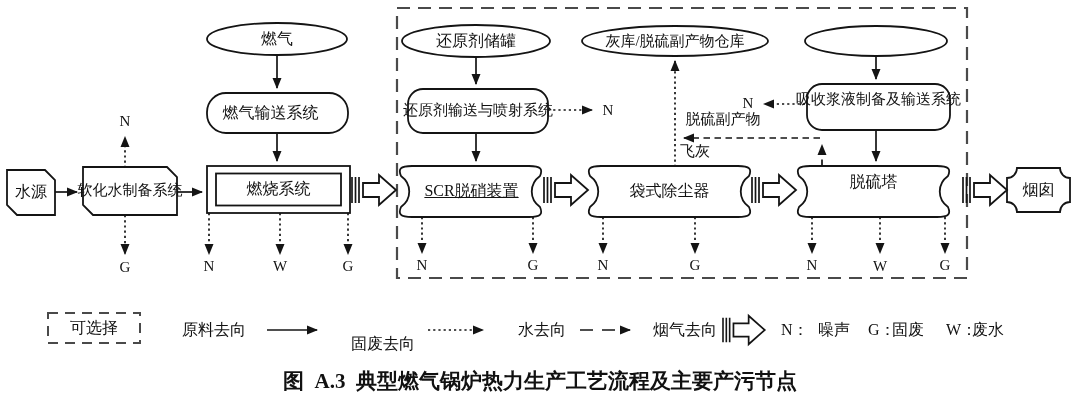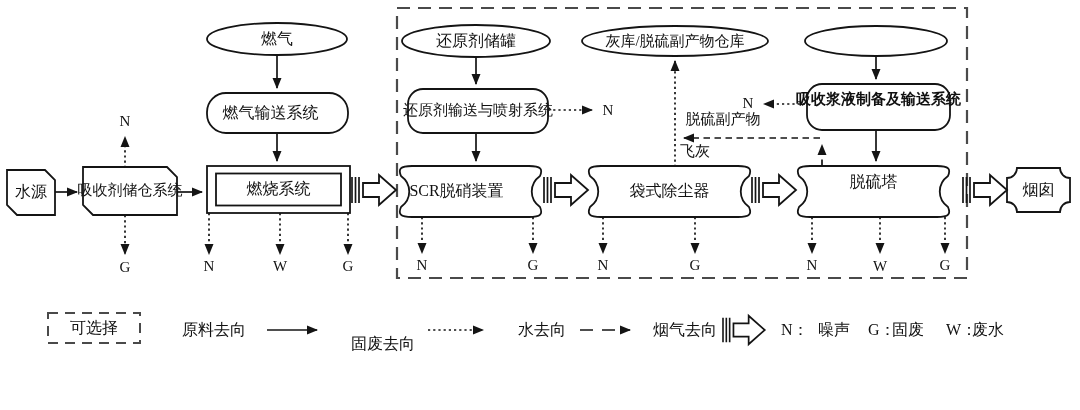--- a/index.html
+++ b/index.html
@@ -102,49 +102,49 @@
   <line class="ln" x1="267" y1="330" x2="317" y2="330" marker-end="url(#arr)"></line>
   <line class="ln dot" x1="428" y1="330" x2="483" y2="330" marker-end="url(#arr)"></line>
   <line class="ln dsh2" x1="580" y1="330" x2="630" y2="330" marker-end="url(#arr)"></line>
   <use href="#flue" transform="translate(723,330) scale(0.95)"></use>
 </svg>
 
 <div class="n" style="left:7px;top:170px;width:48px;height:45px;">
       <span>水源</span>
     </div>
 <div class="n n2" style="left:83px;top:167px;width:94px;height:48px;">
-  <span>吸收剂储仓</span>
+  <span>软化水制备</span>
   <span>系统</span>
 </div>
 <div class="n" style="left:207px;top:23px;width:140px;height:32px;">
       <span>燃气</span>
     </div>
 <div class="n" style="left:207px;top:93px;width:127px;height:40px;">
       <span>燃气输送系统</span>
     </div>
 <div class="n" style="left:216px;top:173px;width:125px;height:33px;">
       <span>燃烧系统</span>
     </div>
 <div class="n" style="left:402px;top:25px;width:148px;height:32px;text-align:right;">
       <span>还原剂储罐</span>
     </div>
 <div class="n n2" style="left:408px;top:89px;width:140px;height:44px;">
   <span>还原剂输送与喷射</span>
   <span>系统</span>
 </div>
-<div class="n" style="left:385px;top:166px;width:143px;height:51px;">
+<div class="n" style="left:400px;top:166px;width:143px;height:51px;text-decoration:underline;">
       <span>SCR脱硝装置</span>
     </div>
 <div class="n" style="left:582px;top:26px;width:186px;height:31px;font-size:15px;">
       <span>灰库/脱硫副产物仓库</span>
     </div>
 <div class="n" style="left:588px;top:166px;width:163px;height:51px;">
       <span>袋式除尘器</span>
     </div>
-<div class="n n2" style="left:807px;top:84px;width:143px;height:32px;font-weight:bold;">
+<div class="n n2" style="left:807px;top:84px;width:143px;height:32px;">
   <span>吸收浆液制备及</span>
   <span>输送系统</span>
 </div>
 <div class="n" style="left:797px;top:166px;width:153px;height:33px;">
       <span>脱硫塔</span>
     </div>
 <div class="n" style="left:1007px;top:168px;width:63px;height:45px;">
       <span>烟囱</span>
     </div>
 
@@ -173,14 +173,15 @@
 <span class="pt lg" style="left:383px;top:344px;">固废去向</span>
 <span class="pt lg" style="left:542px;top:330px;">水去向</span>
 <span class="pt lg" style="left:685px;top:330px;">烟气去向</span>
 <span class="ptl" style="left:781px;top:330px;">N：</span>
 <span class="ptl" style="left:818px;top:330px;">噪声</span>
 <span class="ptl" style="left:868px;top:330px;">G：</span>
 <span class="ptl" style="left:892px;top:330px;">固废</span>
 <span class="ptl" style="left:946px;top:330px;">W：</span>
 <span class="ptl" style="left:972px;top:330px;">废水</span>
 
+<div id="caption">图  A.3  典型燃气锅炉热力生产工艺流程及主要产污节点</div>
 
 </div>
 
 </body></html>

